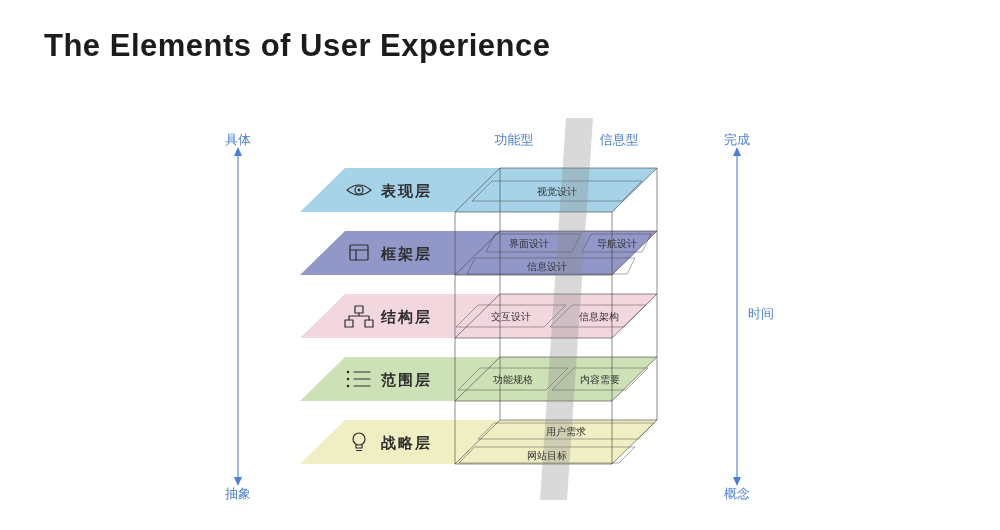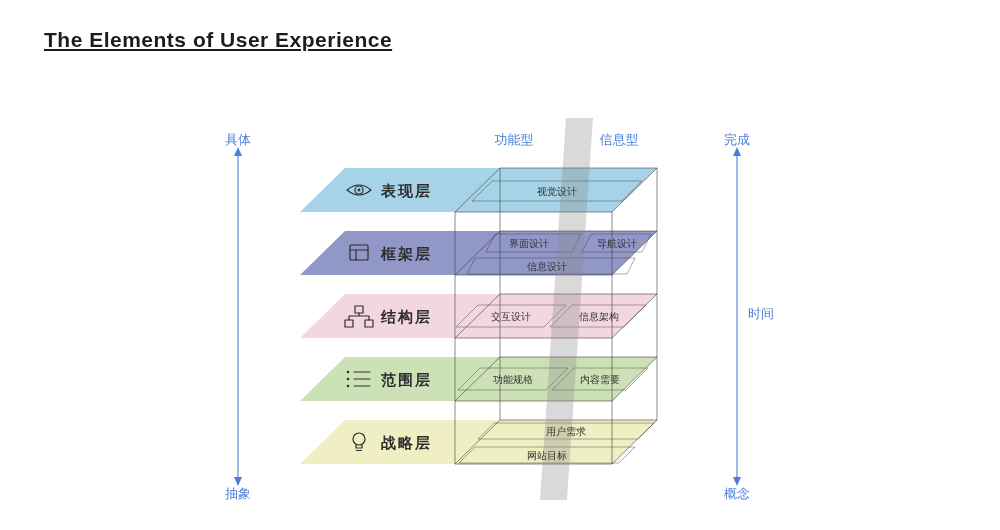--- a/index.html
+++ b/index.html
@@ -2,21 +2,21 @@
 <html><head>
 <meta charset="utf-8">
 <style>
   html,body{margin:0;padding:0;}
   body{
     width:1000px;height:530px;background:#ffffff;position:relative;overflow:hidden;
     font-family:"Liberation Sans","DejaVu Sans",sans-serif;
   }
   h1#title{
     position:absolute;left:44px;top:28px;margin:0;
-    font-size:21px;font-weight:700;color:#1c1c1c;letter-spacing:0.5px;text-decoration:underline;
+    font-size:31px;font-weight:700;color:#1c1c1c;letter-spacing:0.5px;
   }
   svg#diagram{position:absolute;left:0;top:0;}
   .axis-label{font-size:13px;fill:#4a7fd8;}
   .col-label{font-size:13px;fill:#4a7fd8;}
   .layer-name{font-size:15px;font-weight:600;fill:#2e2e2e;letter-spacing:2px;}
   .sublabel{font-size:10px;fill:#333333;}
   .wire{stroke:#3c3c3c;stroke-width:0.7;fill:none;opacity:0.85;}
   .cell{stroke:#3c3c3c;stroke-width:0.55;fill:none;opacity:0.8;}
   .icon{stroke:#2e2e2e;stroke-width:1.2;fill:none;stroke-linecap:round;stroke-linejoin:round;}
   .icon-fill{fill:#2e2e2e;stroke:none;}

